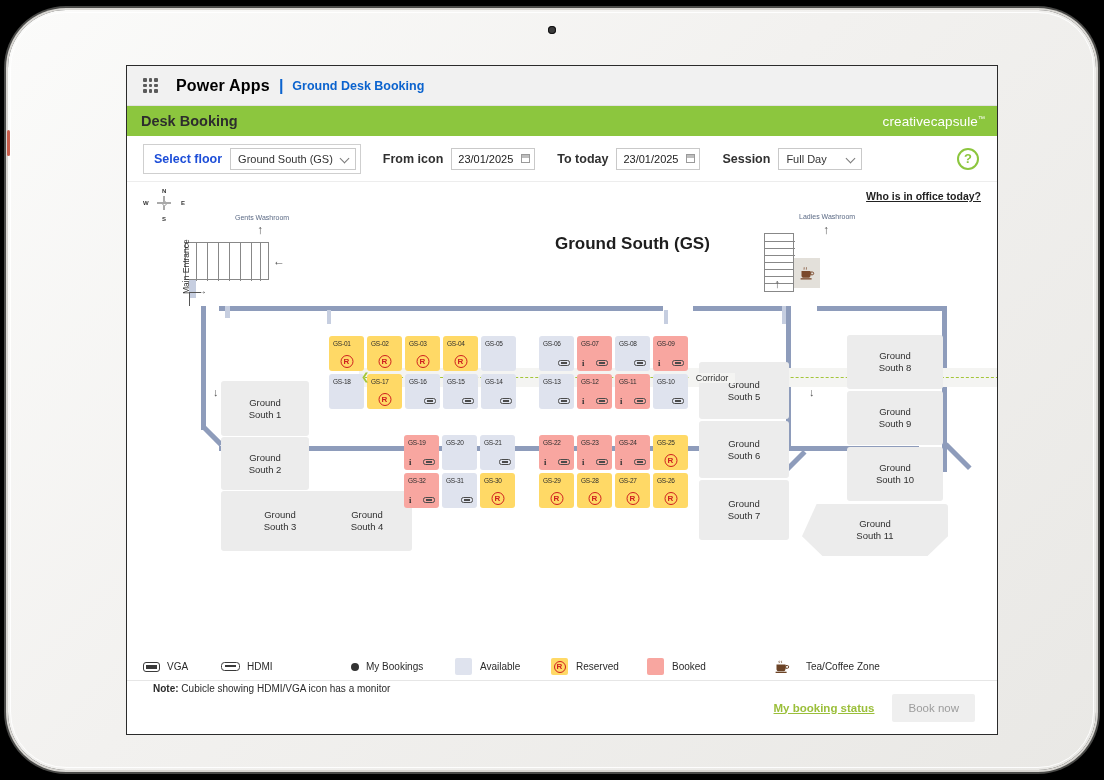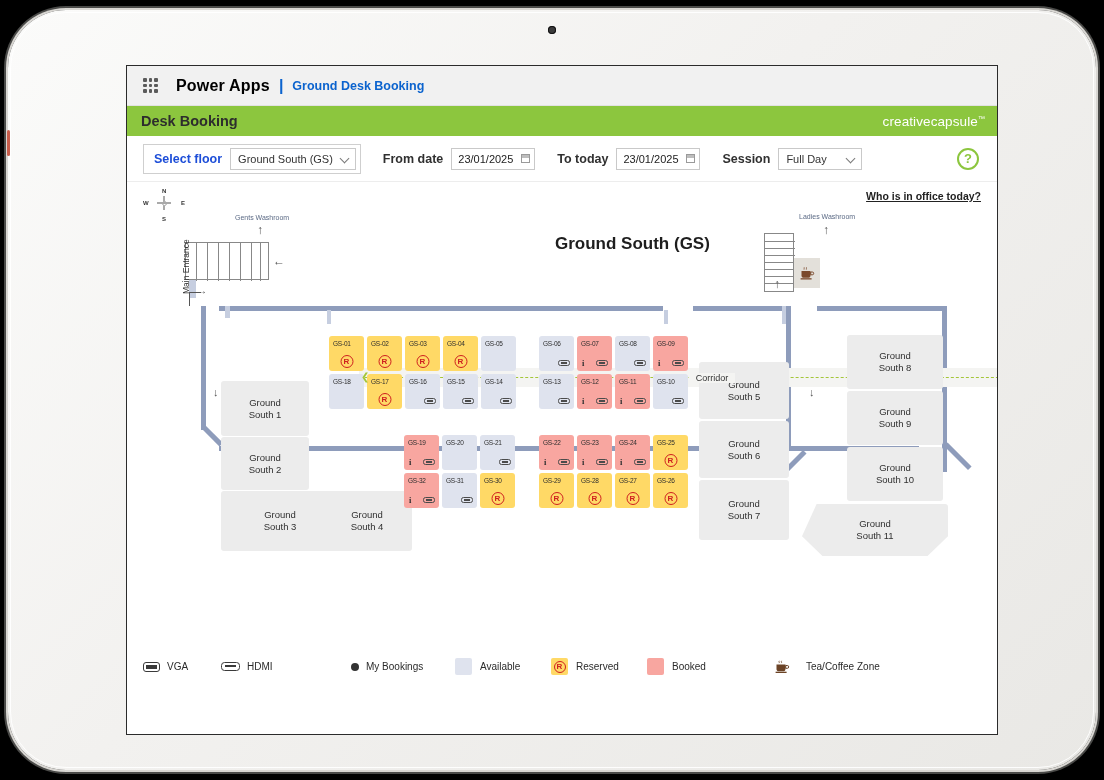--- a/index.html
+++ b/index.html
@@ -204,21 +204,21 @@
 
     <div id="filters">
       <div class="fl-box">
         <span class="fl-label">Select floor</span>
         <div class="sel">
           <span>Ground South (GS)</span>
           <span class="chev"></span>
         </div>
       </div>
 
-      <span class="lbl-only">From date</span>
+      <span class="lbl-only">From icon</span>
       <div class="datebox">
         <span>23/01/2025</span>
         <span class="cal-ic"></span>
       </div>
 
       <span class="lbl-only">To today</span>
       <div class="datebox">
         <span>23/01/2025</span>
         <span class="cal-ic"></span>
       </div>
@@ -526,17 +526,25 @@
         <span class="it">
             <svg width="15" height="15" viewBox="0 0 15 14" aria-hidden="true">
               <path d="M1.5 5h9v4.2a2.6 2.6 0 0 1-2.6 2.6H4.1A2.6 2.6 0 0 1 1.5 9.2z" fill="#6b4326"></path>
               <path d="M10.7 6h1.6a1.4 1.4 0 1 1 0 2.8h-1.6z" fill="none" stroke="#6b4326" stroke-width="1"></path>
               <rect x="0.6" y="12.2" width="11" height="1.3" fill="#6b4326"></rect>
               <path d="M4 3.6c.8-.8-.5-1.4.3-2.3M6.3 3.6c.8-.8-.5-1.4.3-2.3" stroke="#6b4326" stroke-width=".8" fill="none"></path>
             </svg>
             <span style="margin-left:16px">Tea/Coffee Zone</span>
           </span>
       </div>
+      <div id="note" style="padding-left:10px;">
+        <b>Note:</b>
+        <span>Cubicle showing HDMI/VGA icon has a monitor</span>
+      </div>
     </div>
 
+    <div id="footer">
+      <a id="mystatus">My booking status</a>
+      <button id="booknow">Book now</button>
+    </div>
 
   </div>
 </div>
 
 </body></html>

